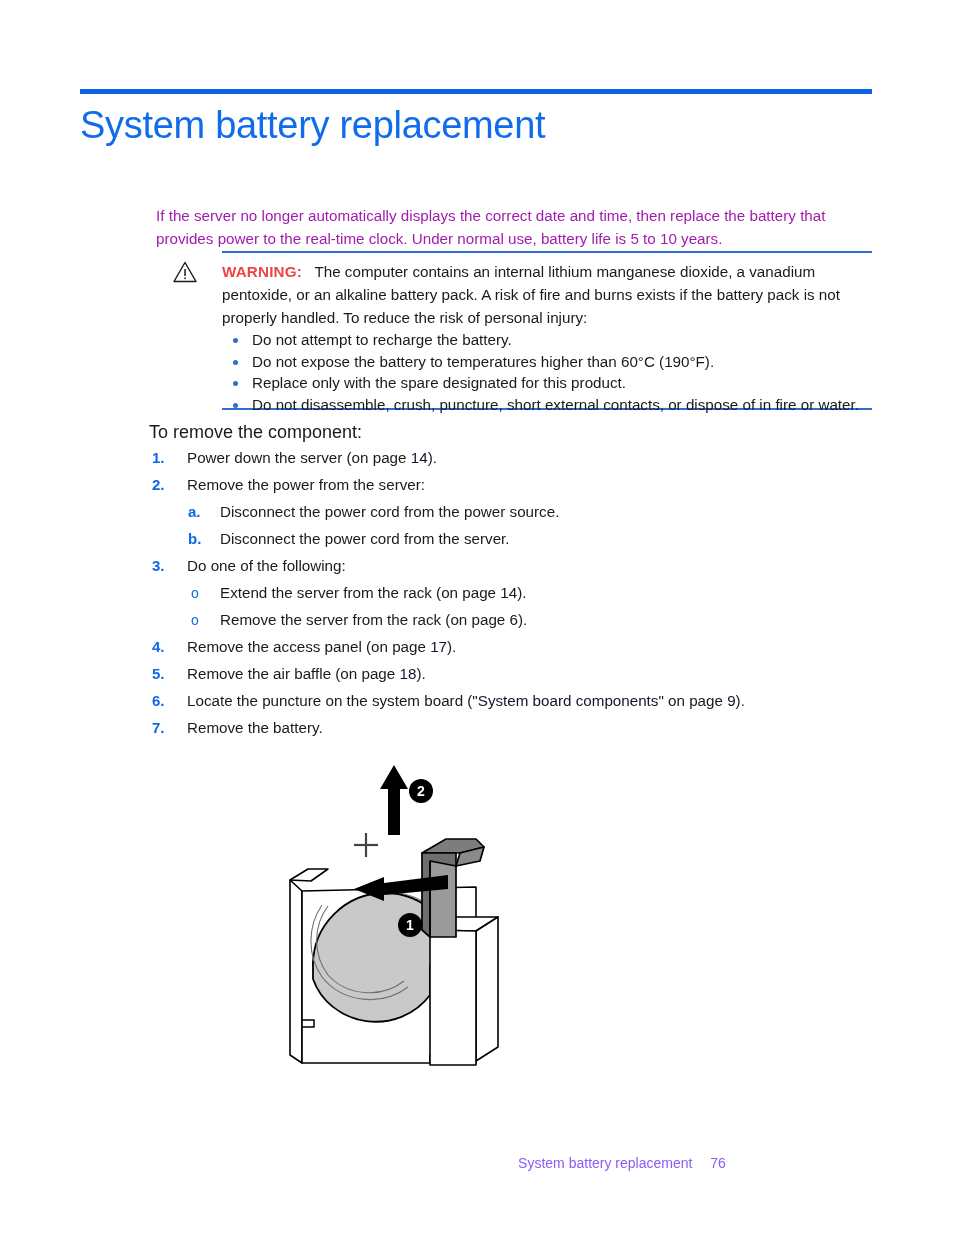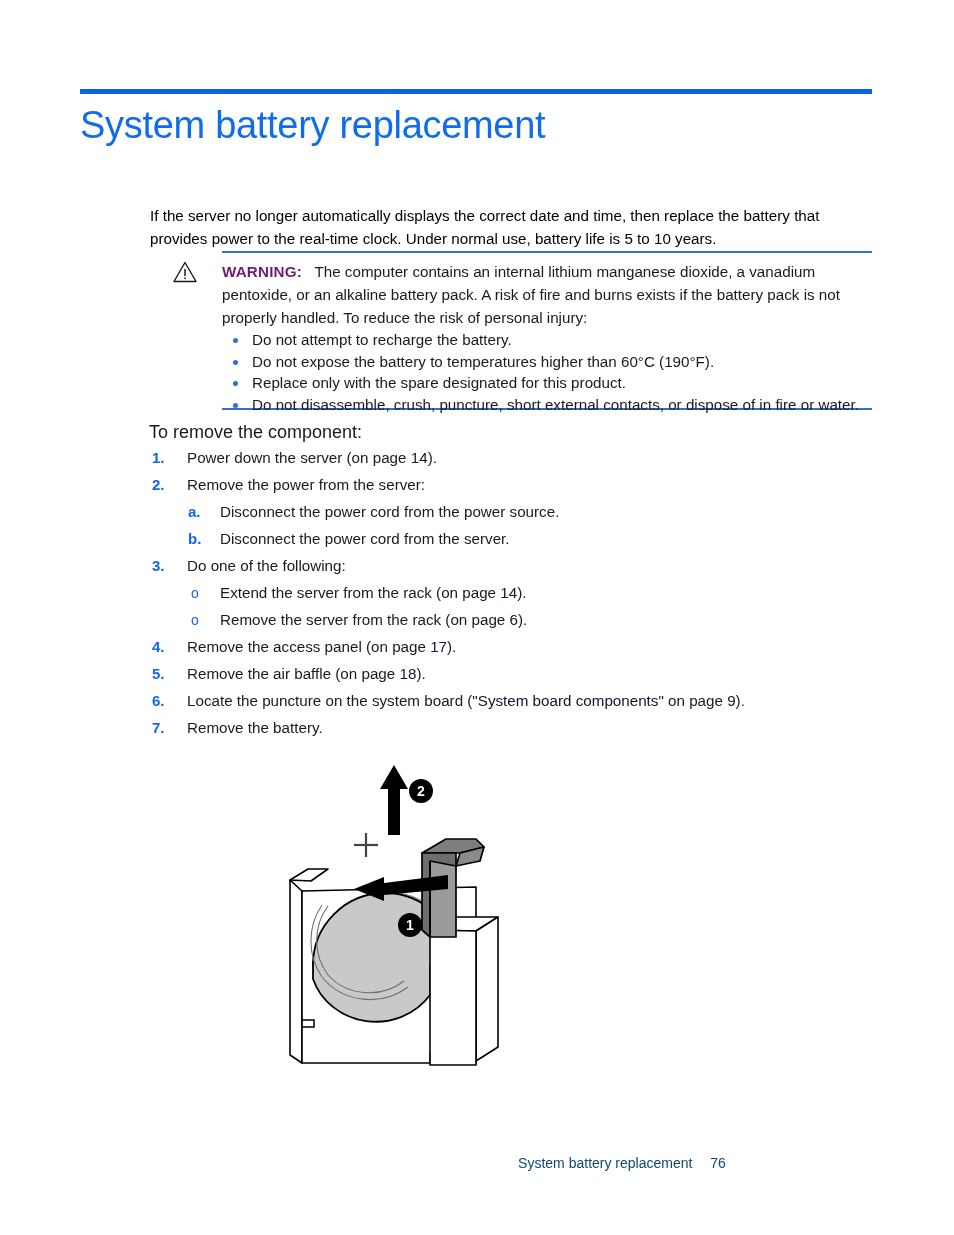--- a/index.html
+++ b/index.html
@@ -39,26 +39,26 @@
     line-height: 50px;
     font-weight: 400;
     color: #106ced;
     letter-spacing: -0.3px;
     white-space: nowrap;
   }
 
   
   .intro {
     position: absolute;
-    left: 150px;
+    left: 156px;
     top: 204px;
     width: 722px;
     font-size: 15.2px;
     line-height: 23px;
-    color: #000000;
+    color: #a21caf;
   }
 
   
   .warning-block {
     position: absolute;
     left: 150px;
     top: 251px;
     width: 722px;
   }
   .warn-rule {
@@ -81,21 +81,21 @@
 
   .warn-body {
     position: absolute;
     left: 72px;
     top: 9px;
     width: 650px;
     font-size: 15.2px;
     line-height: 23px;
   }
   .warn-label {
-    color: #701a75;
+    color: #ef4444;
     font-weight: bold;
     letter-spacing: 0.2px;
   }
   .warn-text { color: #1a1a1a; }
 
   .warn-bullets {
     position: absolute;
     left: 72px;
     top: 78px;
     width: 650px;
@@ -167,21 +167,21 @@
   }
 
   
   .footer {
     position: absolute;
     left: 0;
     top: 1155px;
     width: 954px;
     text-align: center;
     font-size: 14px;
-    color: #0c4a6e;
+    color: #8b5cf6;
   }
   .footer .f-title { margin-right: 14px; }
   .footer .f-page { }
   .footer-inner {
     display: inline-block;
     margin-left: 290px;
   }
 </style>
 </head>
 <body>

